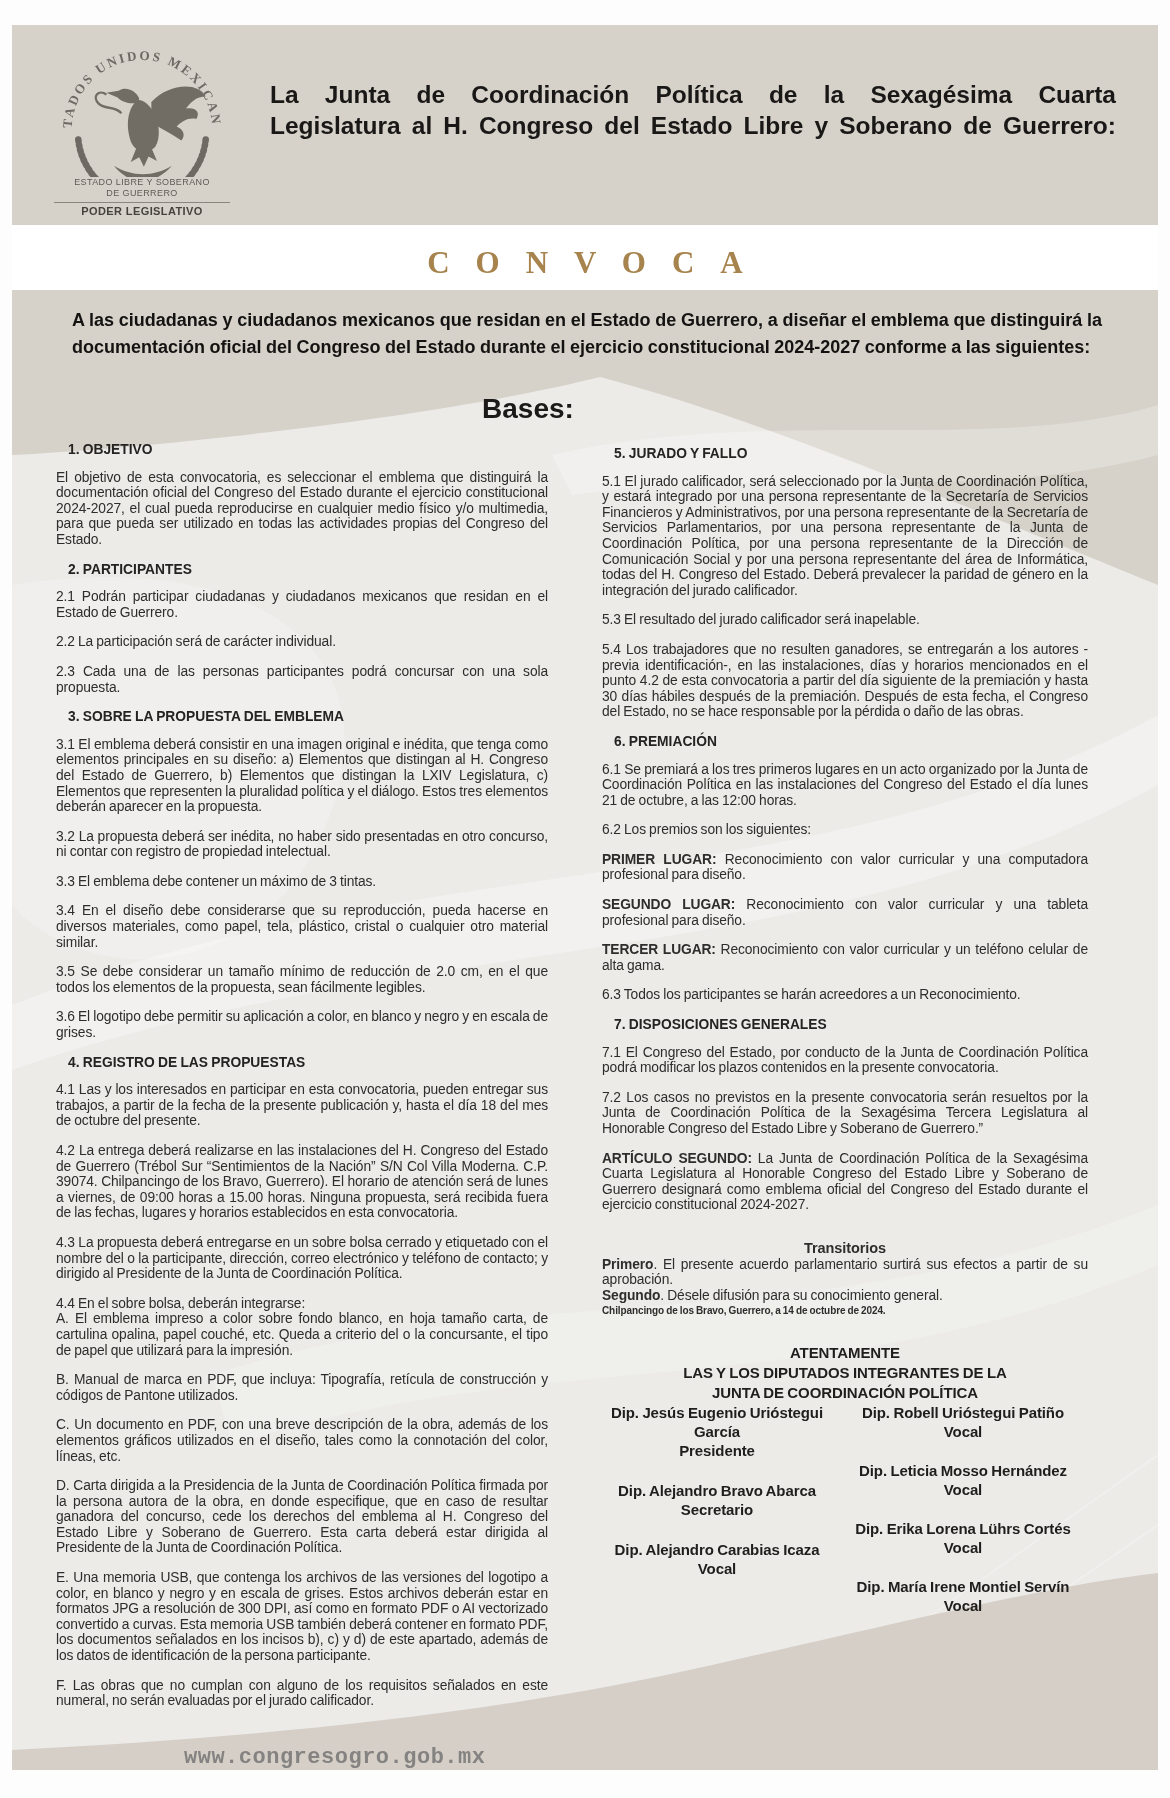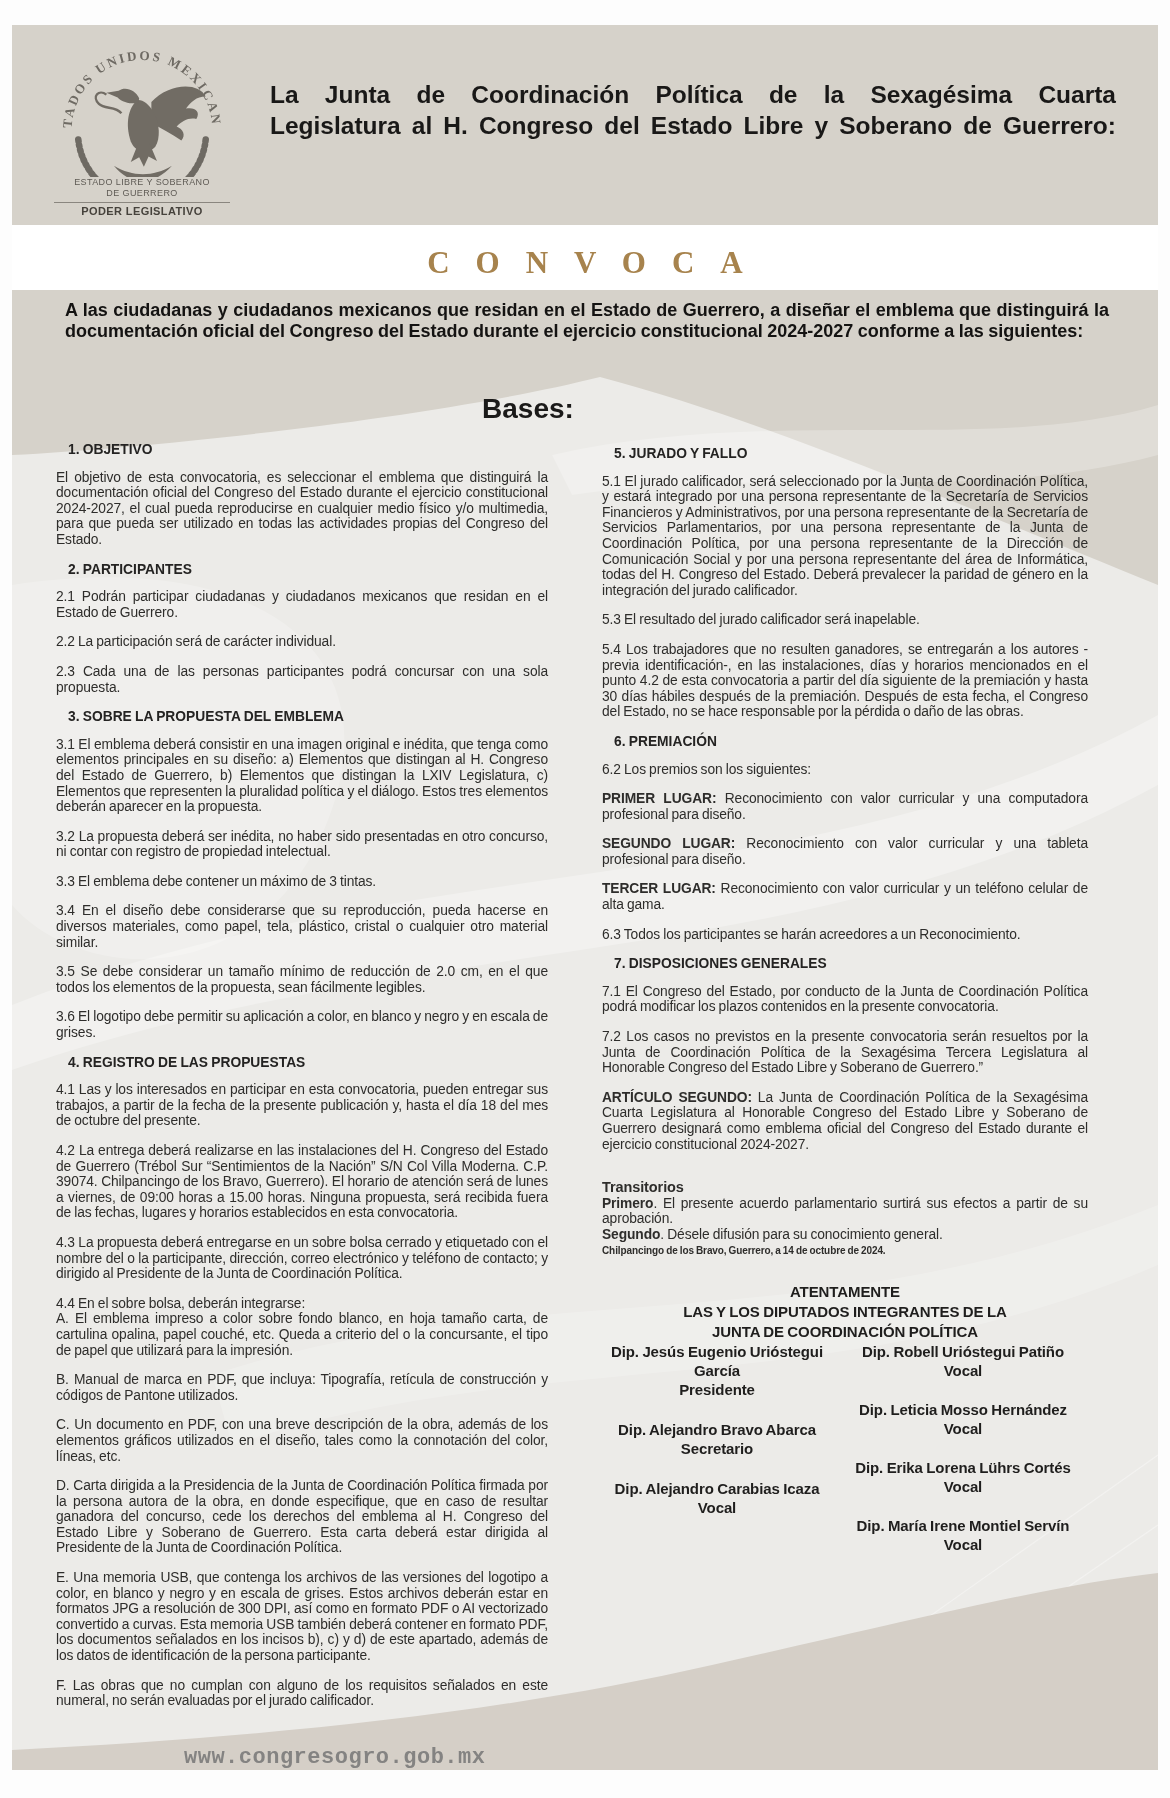--- a/index.html
+++ b/index.html
@@ -41,41 +41,41 @@
     background:#ffffff;z-index:2;
     display:flex;align-items:center;justify-content:center;margin-top:10px;
   }
   .convoca-text{
     font-family:"Liberation Serif", serif;
     font-weight:bold;font-size:31px;color:#A7834D;
     letter-spacing:26px;text-indent:26px;white-space:nowrap;
   }
 
   .intro{
-    position:absolute;left:44px;right:40px;top:266px;margin:9px;z-index:2;
-    font-size:18px;font-weight:bold;line-height:21px;color:#141312;
+    position:absolute;left:44px;right:40px;top:266px;margin:16px;z-index:2;
+    font-size:18px;font-weight:bold;line-height:27px;color:#141312;
     text-align:justify;word-spacing:-0.5px;
   }
   .bases{
     position:absolute;left:0;width:1000px;top:352px;margin:16px;z-index:2;
     text-align:center;font-size:28px;font-weight:bold;color:#1b1a19;
   }
 
   
   .col{position:absolute;top:405px;z-index:2;color:#2e2d2b;
        font-size:13.8px;line-height:15.6px;text-align:justify;
        letter-spacing:-0.1px;word-spacing:-0.6px;}
   .col.left{left:44px;width:492px;}
   .col.right{left:590px;width:486px;top:409px;}
   .sec-title{font-size:13.8px;font-weight:bold;margin:12px;color:#242322;letter-spacing:0;}
   .col p{margin:0 0 14px 0;}
   .col p.tight{margin-bottom:0;}
   .gap{height:14px;}
 
-  .center-h{font-weight:bold;margin:0 0 0 0;}
+  .center-h{font-weight:bold;text-align:center;margin:0 0 0 0;}
   .fecha{font-weight:bold;font-size:10px;margin:14px 0 14px 0;text-align:left;}
   .atent{margin-top:24px;text-align:center;font-weight:bold;font-size:15px;line-height:20px;color:#1f1e1d;}
 
   .sig-grid{display:grid;grid-template-columns:230px 250px;column-gap:6px;}
   .sig-entry{text-align:center;font-weight:bold;font-size:15px;line-height:19px;color:#1f1e1d;margin-bottom:20px;}
   .sig-col-left .sig-entry{margin-bottom:21px;}
 
   .watermark{
     position:absolute;left:172px;top:1720px;z-index:3;
     font-size:22px;font-weight:bold;letter-spacing:.5px;
@@ -182,20 +182,21 @@
       <p>F.   Las obras que no cumplan con alguno de los requisitos señalados en este numeral, no serán evaluadas por el jurado calificador.</p>
     </section>
 
     <section class="col right">
       <h3 class="sec-title">5. JURADO Y FALLO</h3>
       <p>5.1 El jurado calificador, será seleccionado por la Junta de Coordinación Política, y estará integrado por una persona representante de la Secretaría de Servicios Financieros y Administrativos, por una persona representante de la Secretaría de Servicios Parlamentarios, por una persona representante de la Junta de Coordinación Política, por una persona representante de la Dirección de Comunicación Social y por una persona representante del área de Informática, todas del H. Congreso del Estado. Deberá prevalecer la paridad de género en la integración del jurado calificador.</p>
       <p>5.3 El resultado del jurado calificador será inapelable.</p>
       <p>5.4 Los trabajadores que no resulten ganadores, se entregarán a los autores -previa identificación-, en las instalaciones, días y horarios mencionados en el punto 4.2 de esta convocatoria a partir del día siguiente de la premiación y hasta 30 días hábiles después de la premiación. Después de esta fecha, el Congreso del Estado, no se hace responsable por la pérdida o daño de las obras.</p>
 
       <h3 class="sec-title">6. PREMIACIÓN</h3>
+      <p>6.1 Se premiará a los tres primeros lugares en un acto organizado por la Junta de Coordinación Política en las instalaciones del Congreso del Estado el día lunes 21 de octubre, a las 12:00 horas.</p>
       <p>6.2 Los premios son los siguientes:</p>
       <p>
         <strong>PRIMER LUGAR:</strong><span> Reconocimiento con valor curricular y una computadora profesional para diseño.</span>
       </p>
       <p>
         <strong>SEGUNDO LUGAR:</strong><span> Reconocimiento con valor curricular y una tableta profesional para diseño.</span>
       </p>
       <p>
         <strong>TERCER LUGAR:</strong><span> Reconocimiento con valor curricular y un teléfono celular de alta gama.</span>
       </p>

